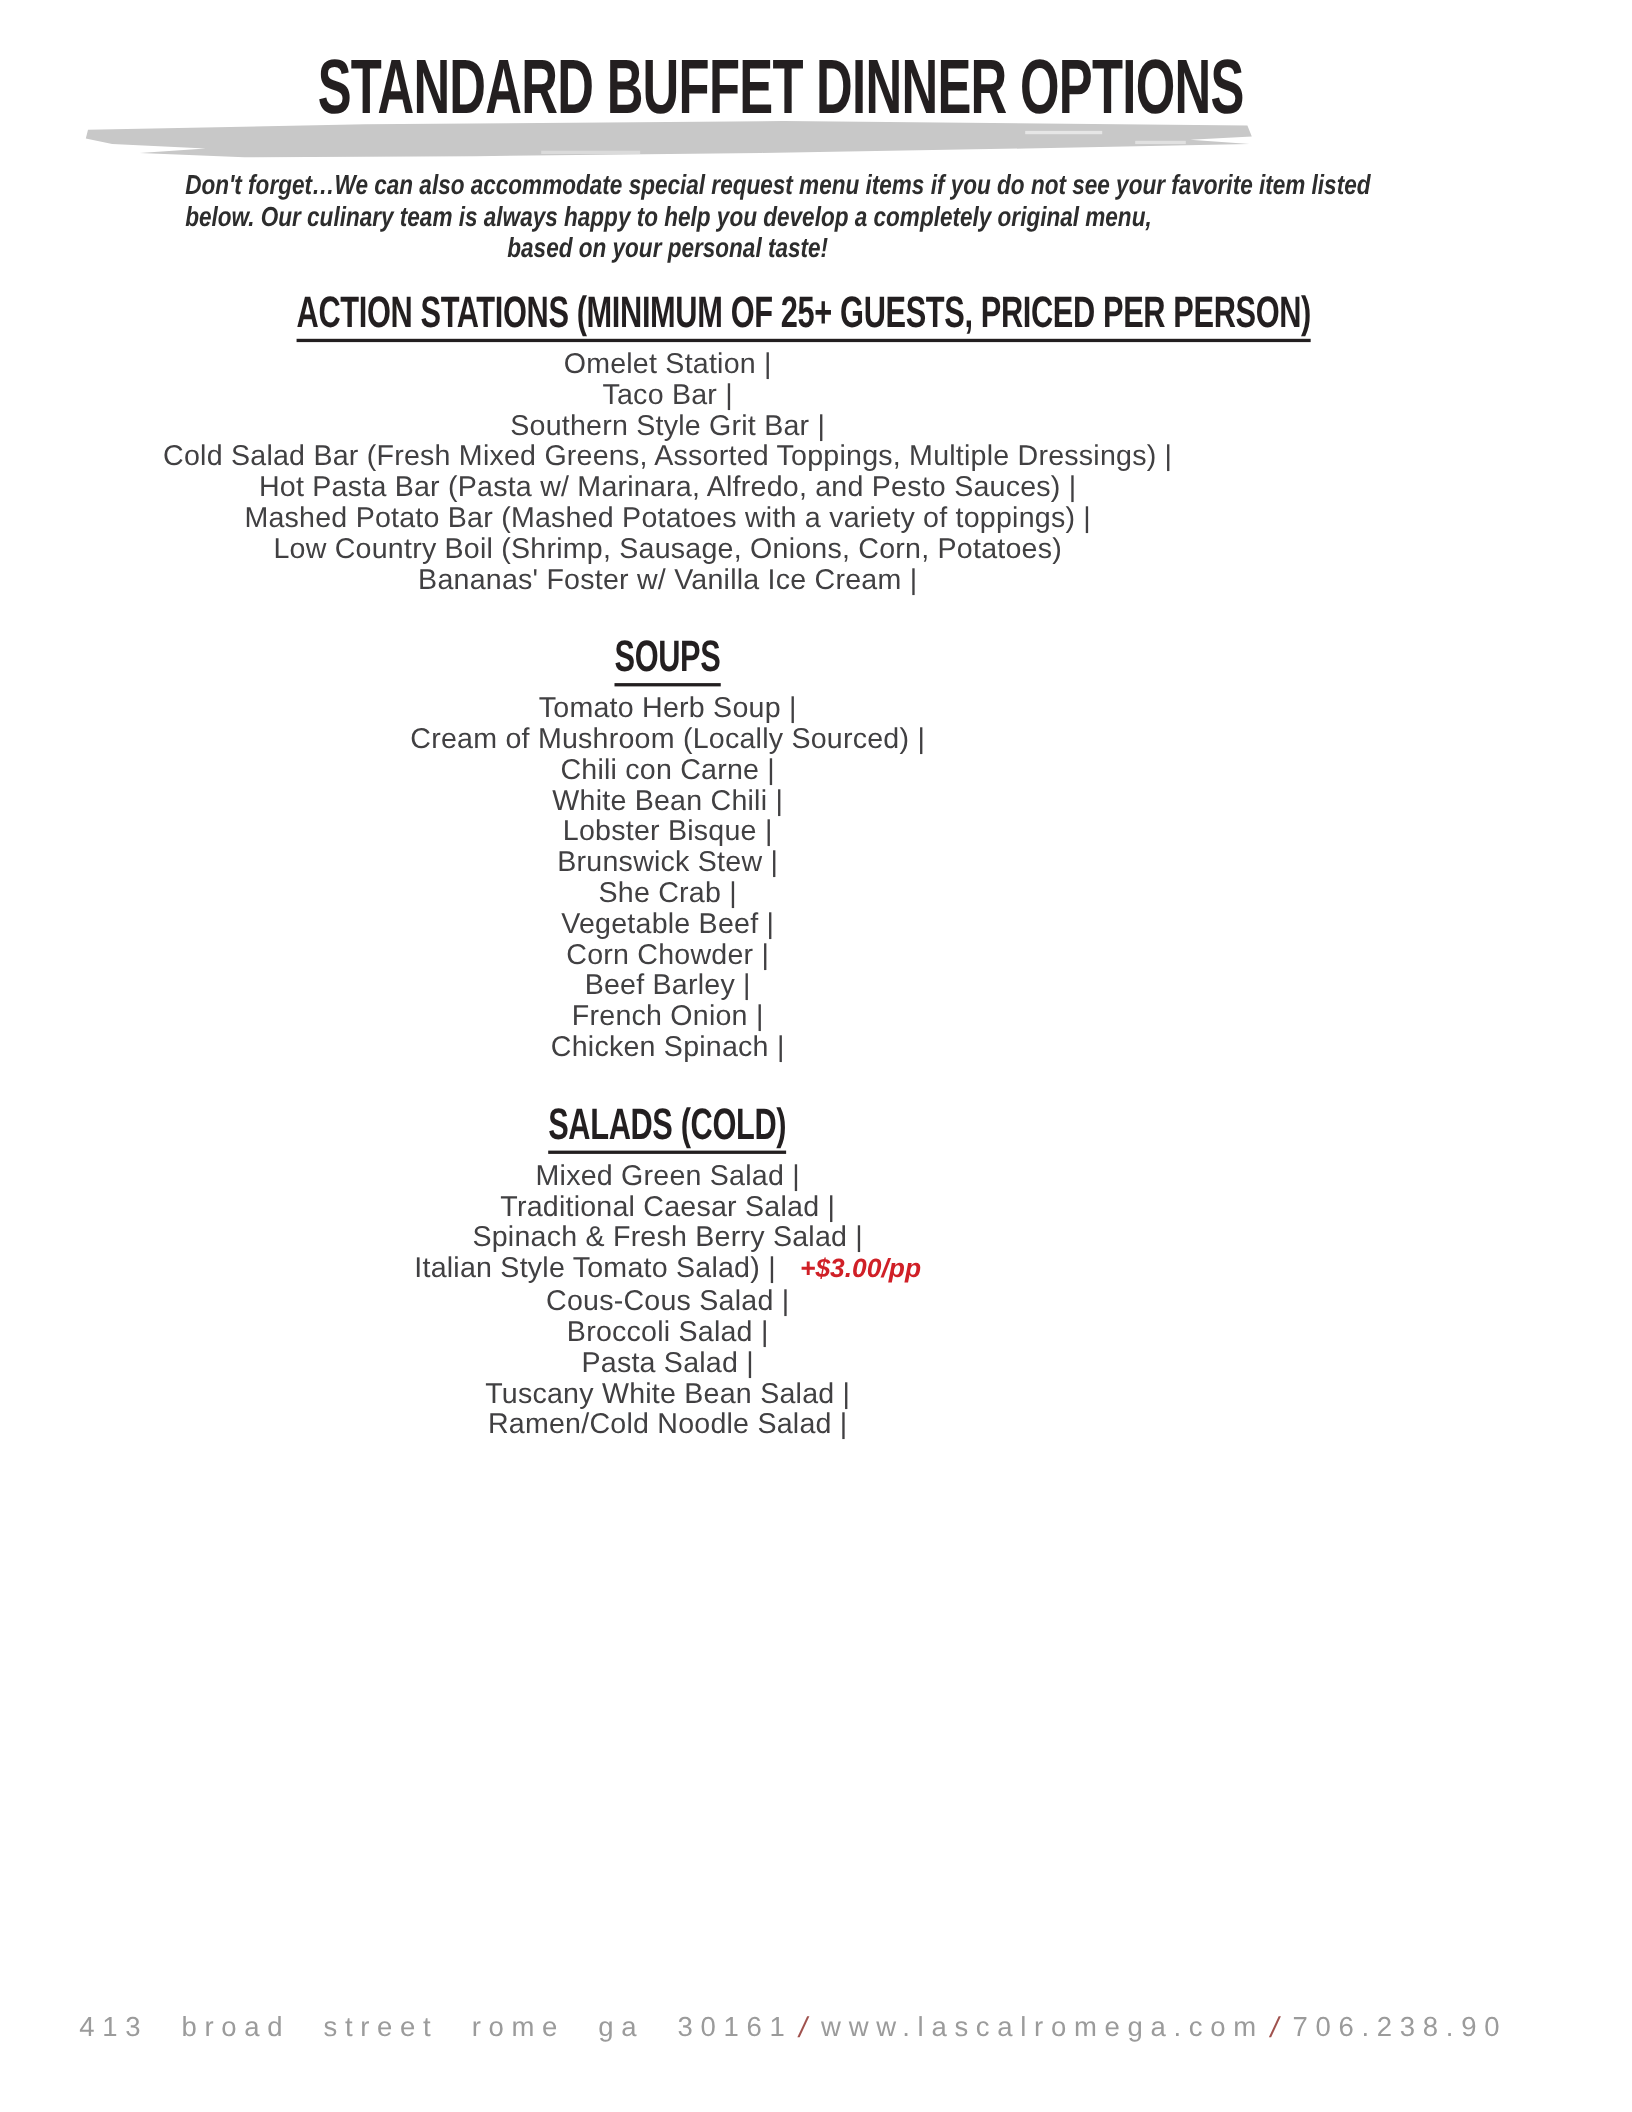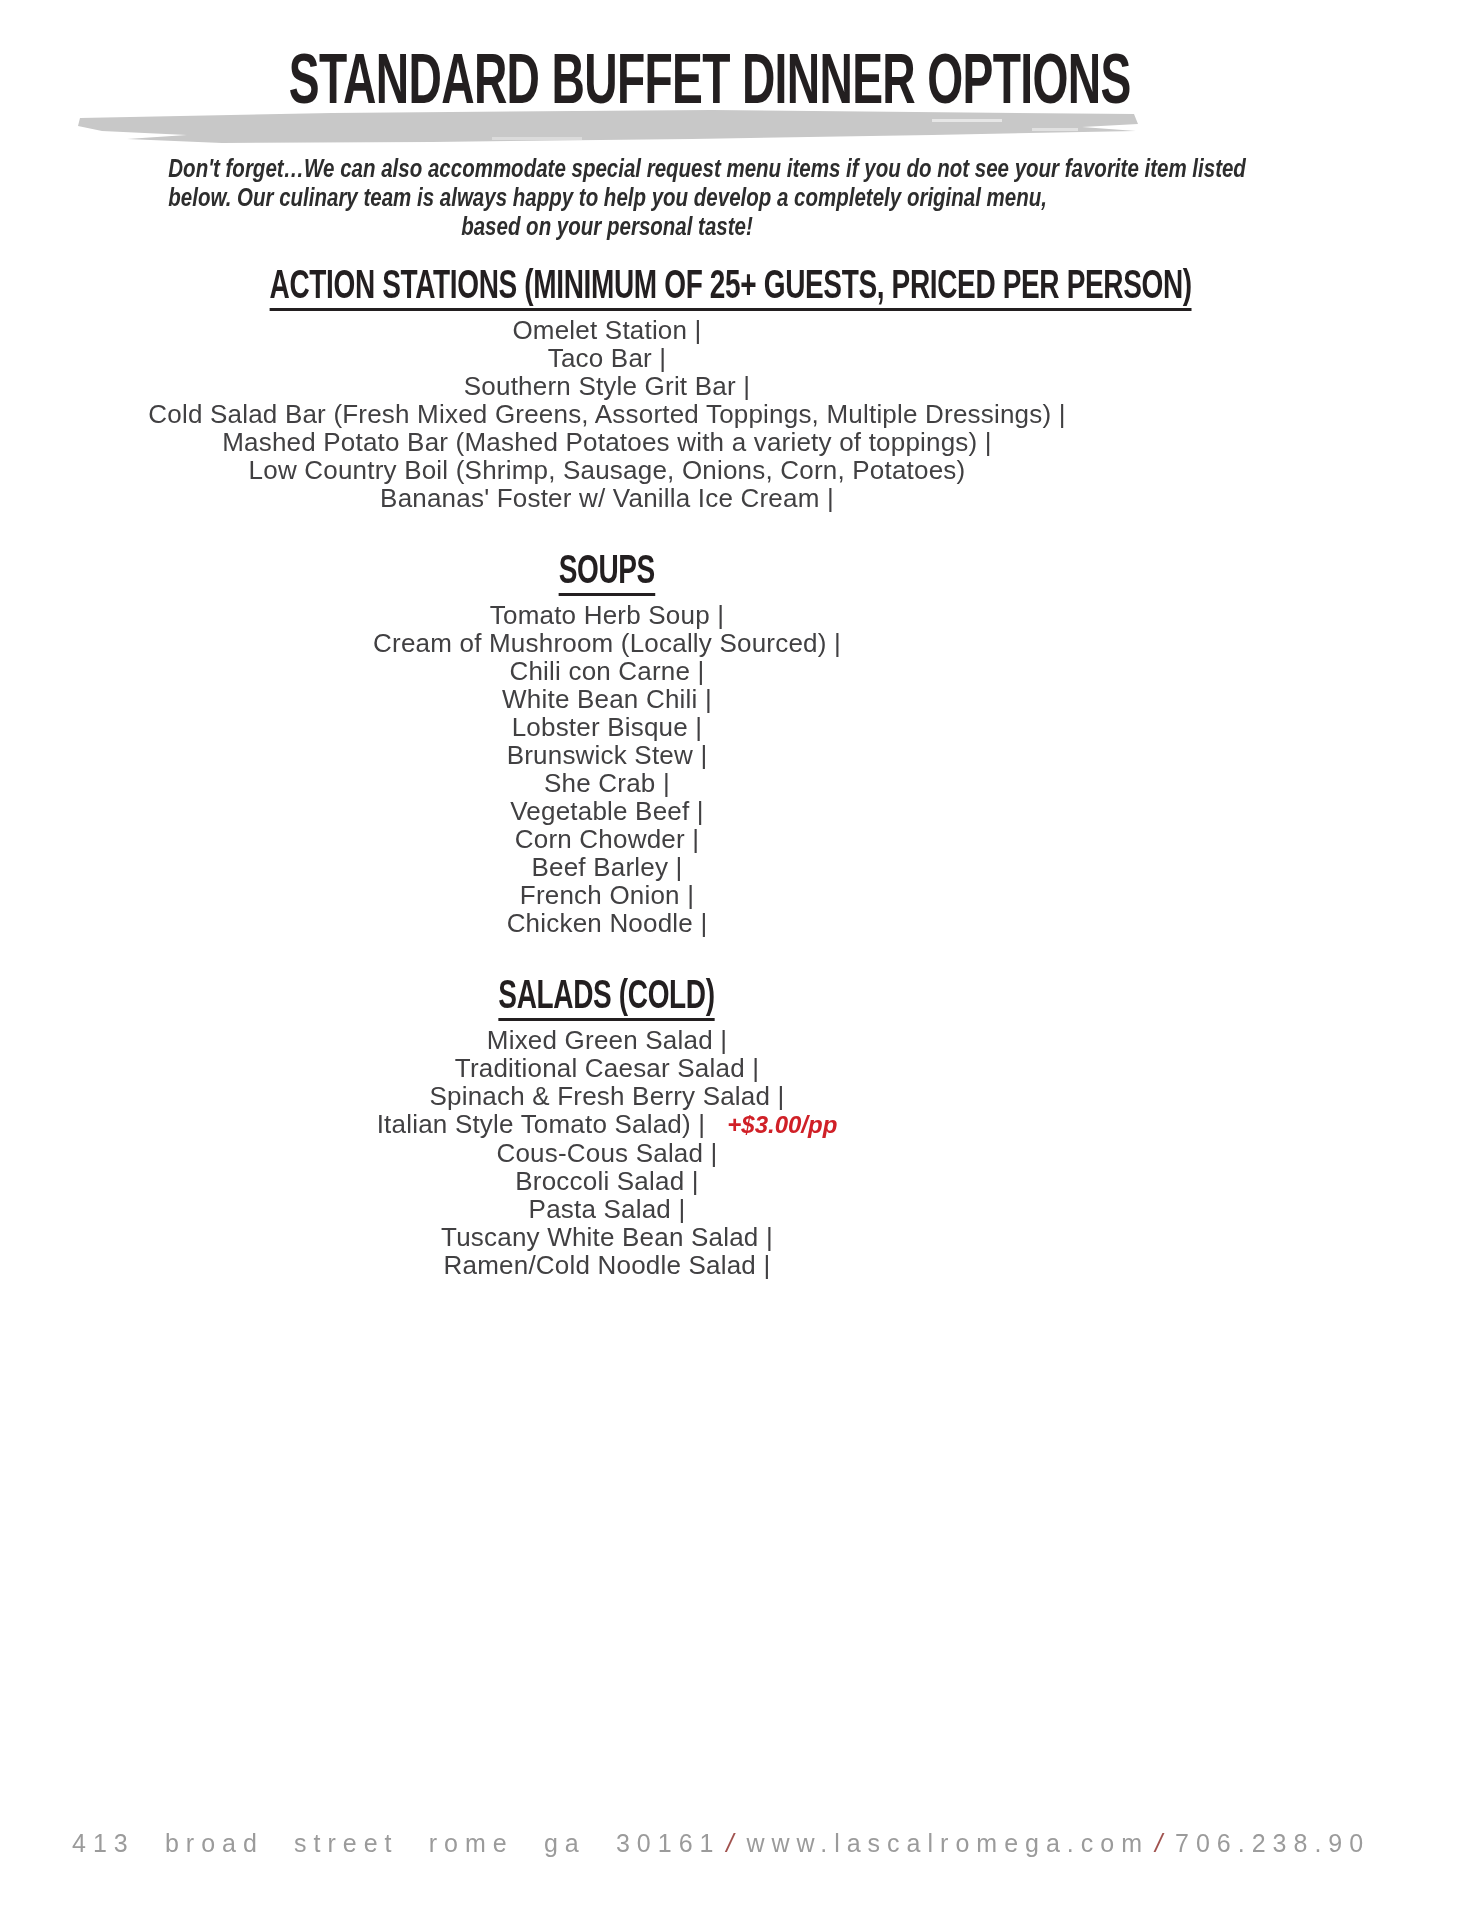--- a/index.html
+++ b/index.html
@@ -145,38 +145,39 @@
       <div class="intro-line">based on your personal taste!</div>
     </div>
 
     <div class="menu-sections">
         <section class="section">
           <div class="section-heading"><span class="condensed underlined">ACTION STATIONS (MINIMUM OF 25+ GUESTS, PRICED PER PERSON)</span></div>
           <div class="menu-line"><span>Omelet Station |</span></div>
           <div class="menu-line"><span>Taco Bar |</span></div>
           <div class="menu-line"><span>Southern Style Grit Bar |</span></div>
           <div class="menu-line"><span>Cold Salad Bar (Fresh Mixed Greens, Assorted Toppings, Multiple Dressings) |</span></div>
+          <div class="menu-line"><span>Hot Pasta Bar (Pasta w/ Marinara, Alfredo, and Pesto Sauces) |</span></div>
           <div class="menu-line"><span>Mashed Potato Bar (Mashed Potatoes with a variety of toppings) |</span></div>
           <div class="menu-line"><span>Low Country Boil (Shrimp, Sausage, Onions, Corn, Potatoes)</span></div>
           <div class="menu-line"><span>Bananas' Foster w/ Vanilla Ice Cream |</span></div>
         </section>
         <section class="section">
           <div class="section-heading"><span class="condensed underlined">SOUPS</span></div>
           <div class="menu-line"><span>Tomato Herb Soup |</span></div>
           <div class="menu-line"><span>Cream of Mushroom (Locally Sourced) |</span></div>
           <div class="menu-line"><span>Chili con Carne |</span></div>
           <div class="menu-line"><span>White Bean Chili |</span></div>
           <div class="menu-line"><span>Lobster Bisque |</span></div>
           <div class="menu-line"><span>Brunswick Stew |</span></div>
           <div class="menu-line"><span>She Crab |</span></div>
           <div class="menu-line"><span>Vegetable Beef |</span></div>
           <div class="menu-line"><span>Corn Chowder |</span></div>
           <div class="menu-line"><span>Beef Barley |</span></div>
           <div class="menu-line"><span>French Onion |</span></div>
-          <div class="menu-line"><span>Chicken Noodle |</span></div>
+          <div class="menu-line"><span>Chicken Spinach |</span></div>
         </section>
         <section class="section">
           <div class="section-heading"><span class="condensed underlined">SALADS (COLD)</span></div>
           <div class="menu-line"><span>Mixed Green Salad |</span></div>
           <div class="menu-line"><span>Traditional Caesar Salad |</span></div>
           <div class="menu-line"><span>Spinach &amp; Fresh Berry Salad |</span></div>
           <div class="menu-line"><span>Italian Style Tomato Salad) |</span><span class="price">+$3.00/pp</span></div>
           <div class="menu-line"><span>Cous-Cous Salad |</span></div>
           <div class="menu-line"><span>Broccoli Salad |</span></div>
           <div class="menu-line"><span>Pasta Salad |</span></div>

